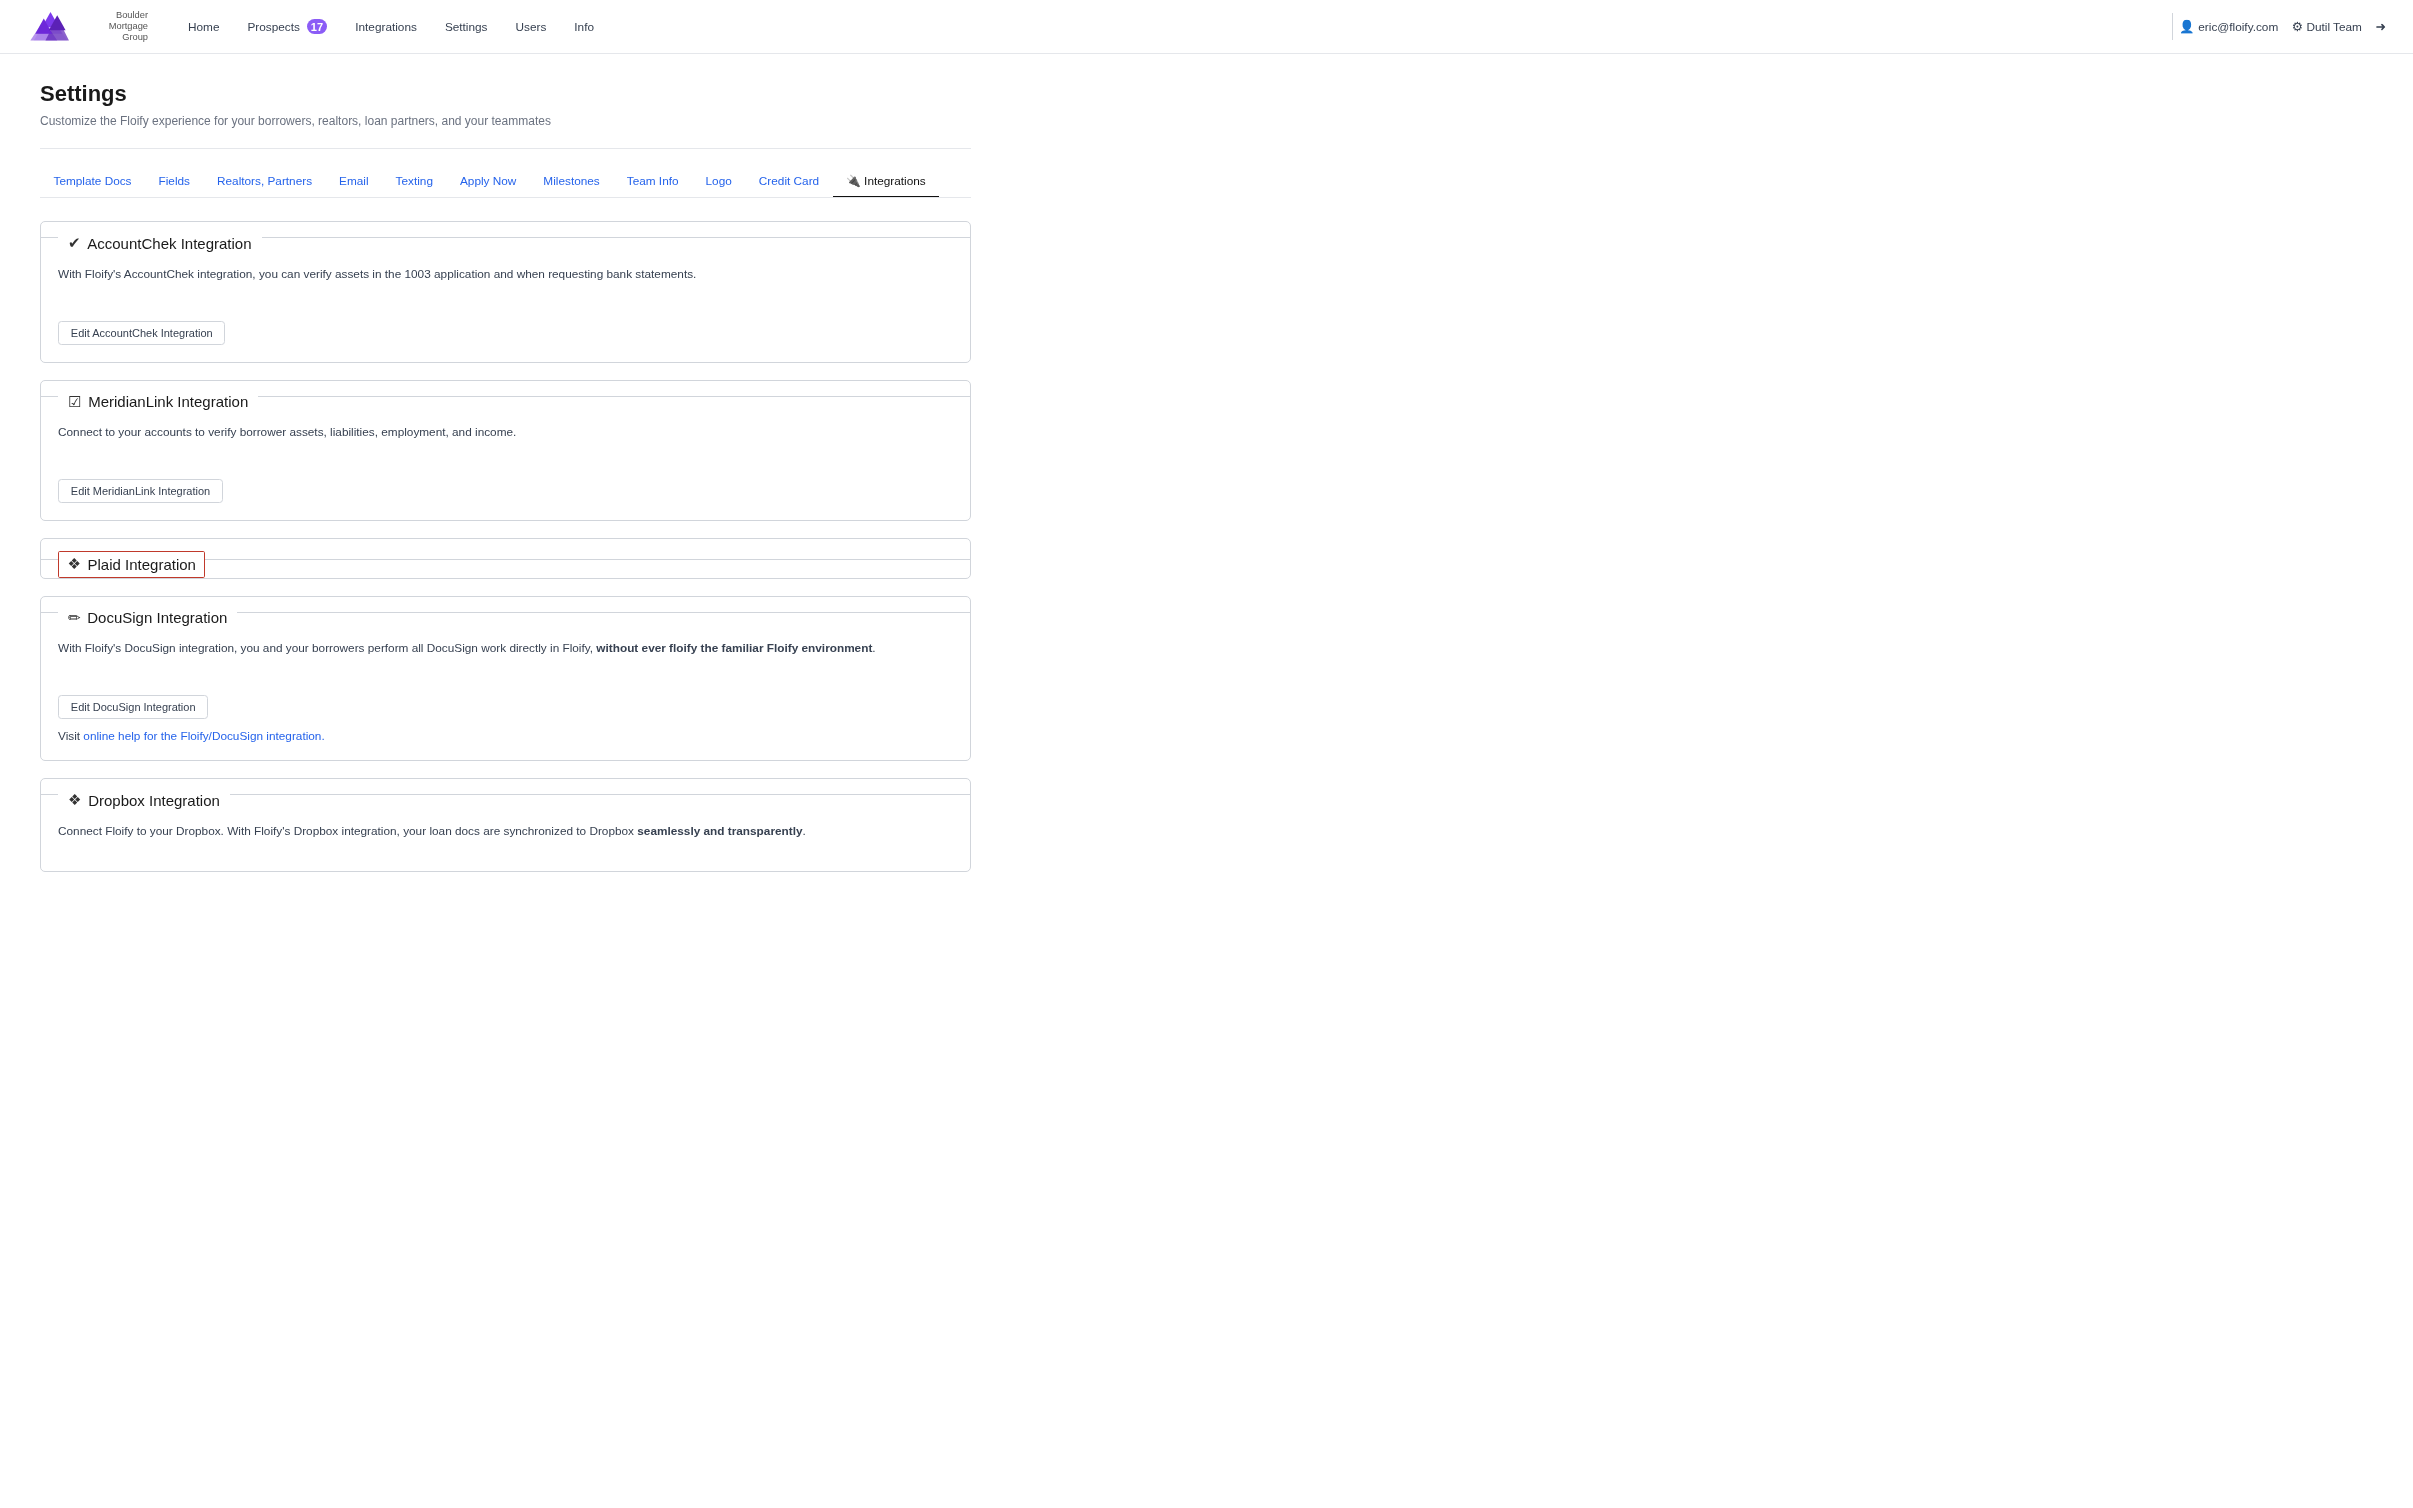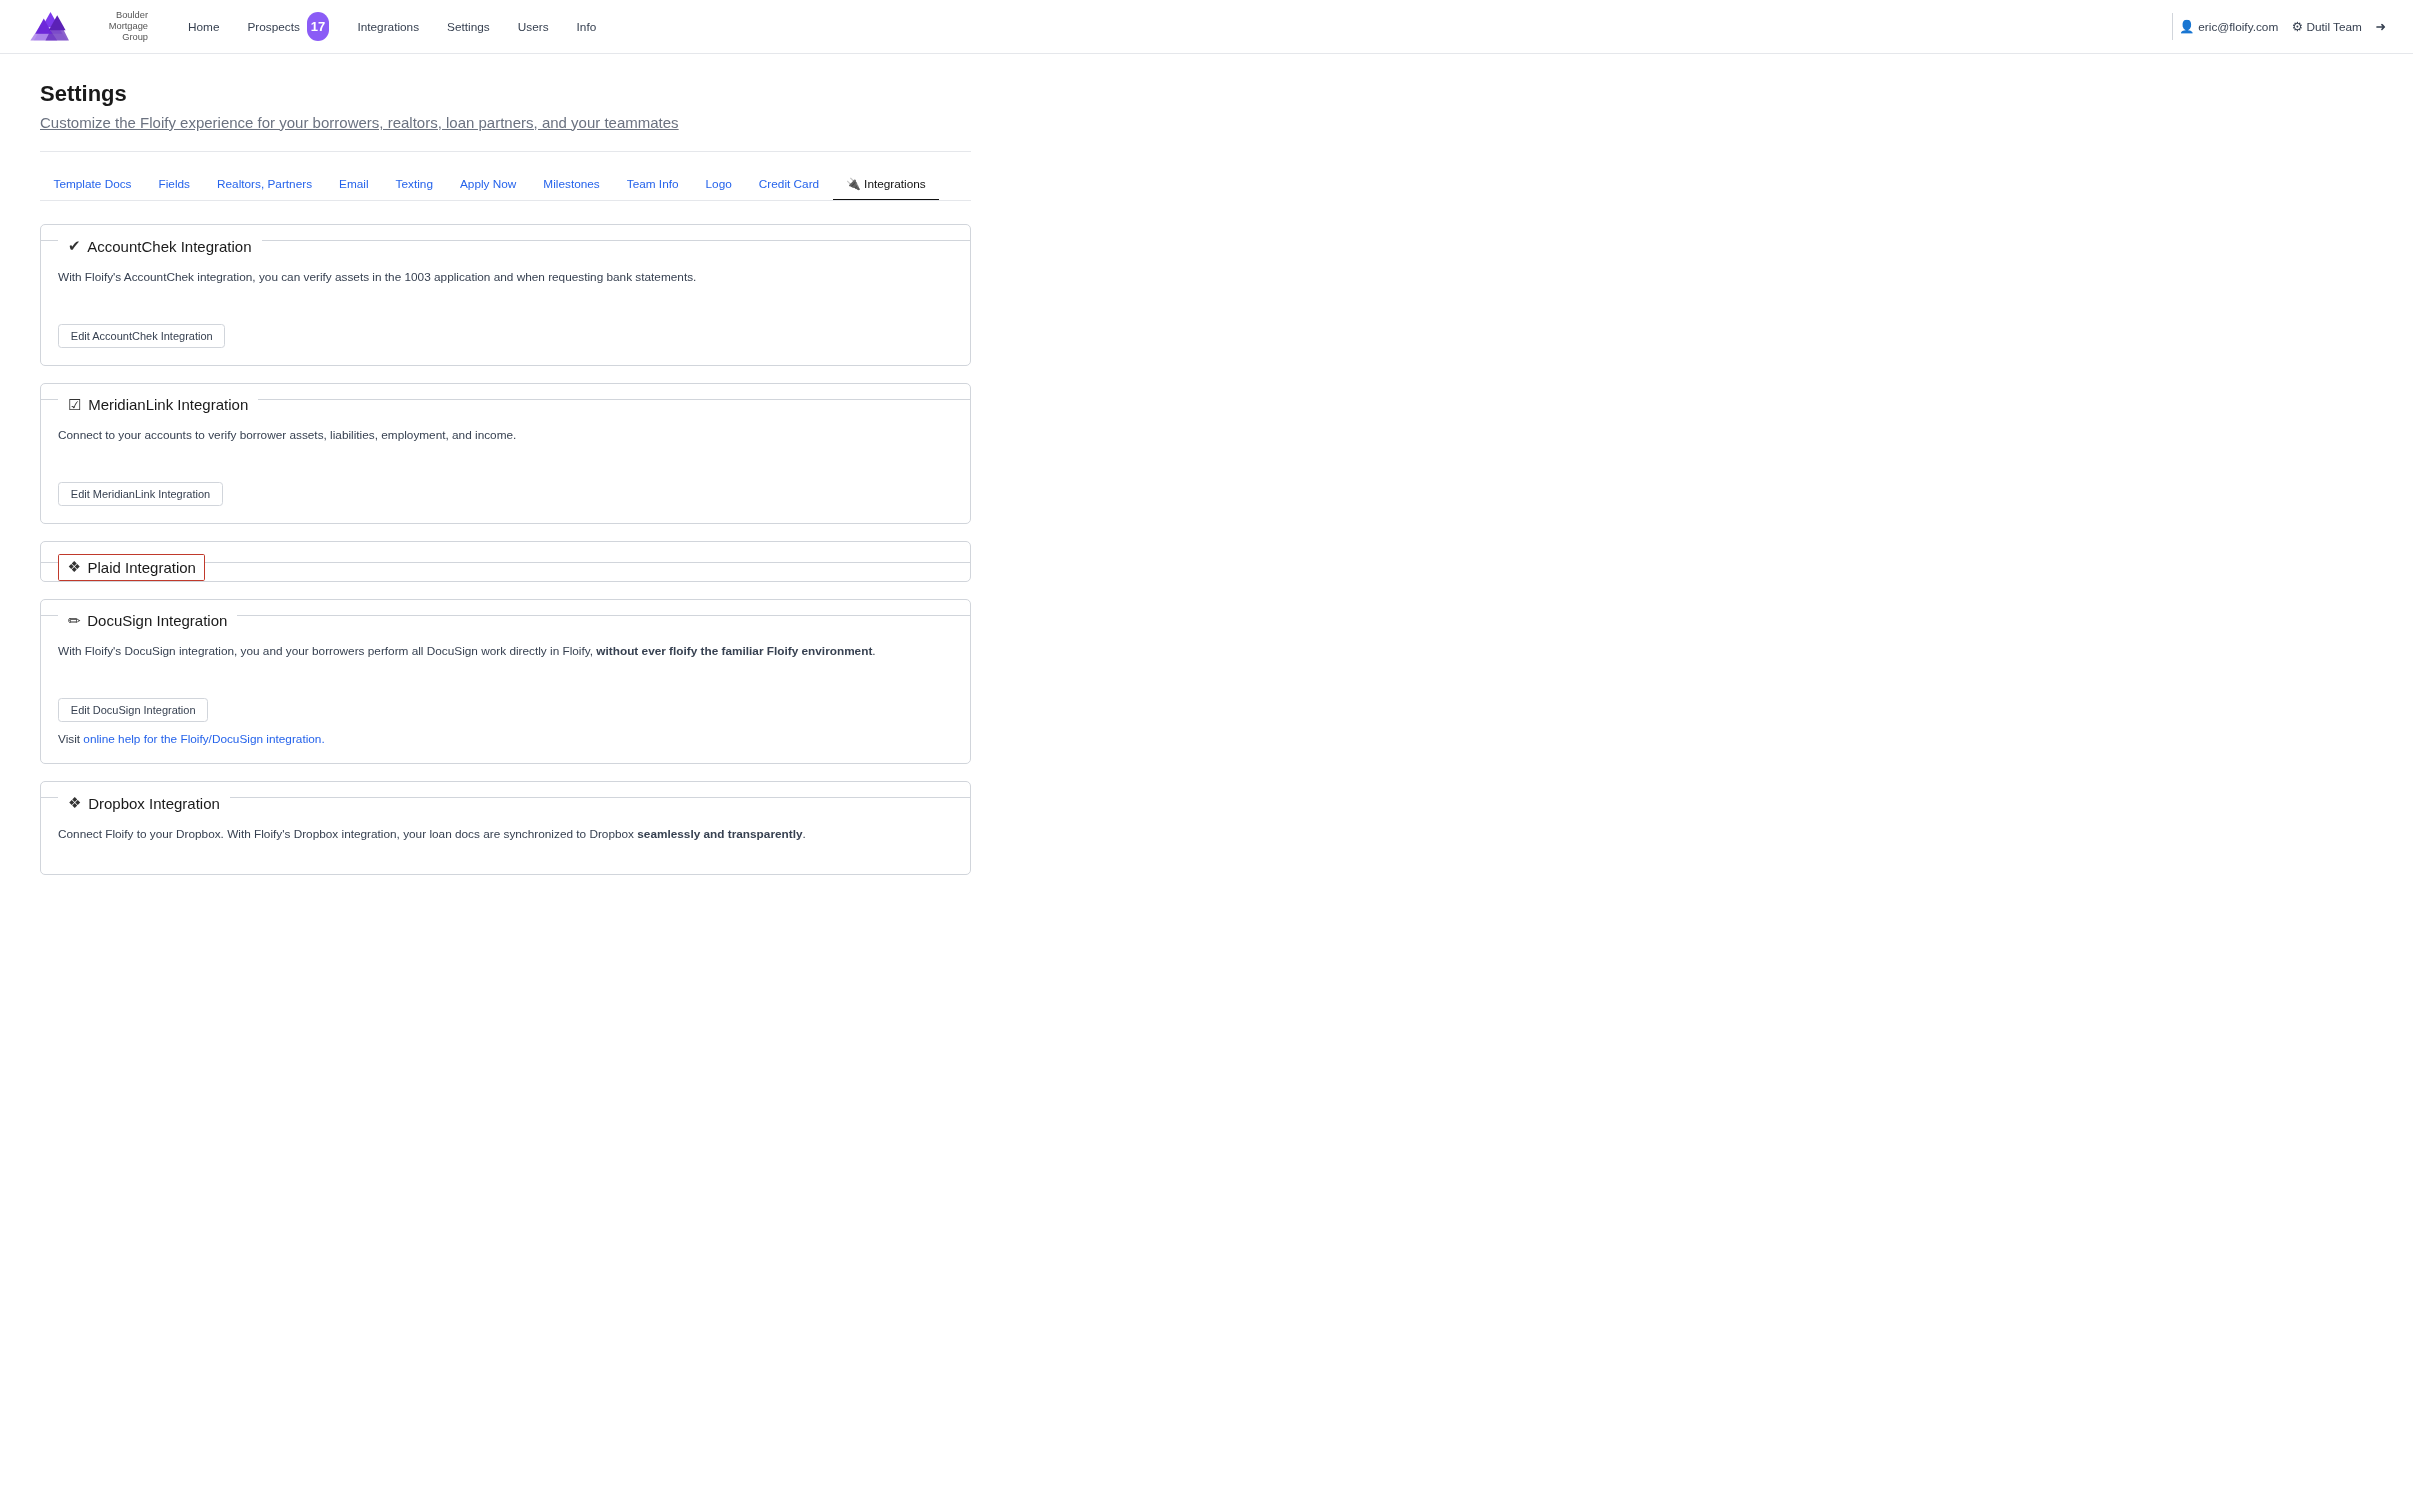--- a/index.html
+++ b/index.html
@@ -34,24 +34,24 @@
       text-decoration: none;
       cursor: pointer;
     }
     .nav-badge {
       display: inline-flex;
       align-items: center;
       justify-content: center;
       background: #8b5cf6;
       color: #fff;
       border-radius: 8426px;
-      font-size: 13px;
+      font-size: 11px;
       font-weight: 600;
       min-width: 17px;
-      height: 29px;
+      height: 15px;
       padding: 0 4.2px;
       margin-left: 3.4px;
     }
     .nav-divider {
       width: 0.8px;
       height: 27px;
       background: #d1d5db;
       margin: 0 6.7px;
     }
     .nav-user {
@@ -65,21 +65,21 @@
       display: flex;
       align-items: center;
       gap: 3.4px;
       cursor: pointer;
     }
     .user-icon, .team-icon, .logout-icon { font-size: 12.6px; }
 
     
     .page-content { padding: 27px 40px; max-width: 1011px; }
     .page-title { font-size: 22px; font-weight: 600; color: #1a1a1a; margin-bottom: 6.7px; }
-    .page-subtitle { font-size: 15px; color: #6b7280; margin-bottom: 20px; text-decoration: underline; }
+    .page-subtitle { font-size: 12px; color: #6b7280; margin-bottom: 20px; }
     .page-divider { border: none; border-top: 0.8px solid #e5e7eb; margin-bottom: 17px; }
 
     
     .tabs {
       display: flex;
       align-items: center;
       gap: 0;
       border-bottom: 0.8px solid #e5e7eb;
       margin-bottom: 23.6px;
     }

